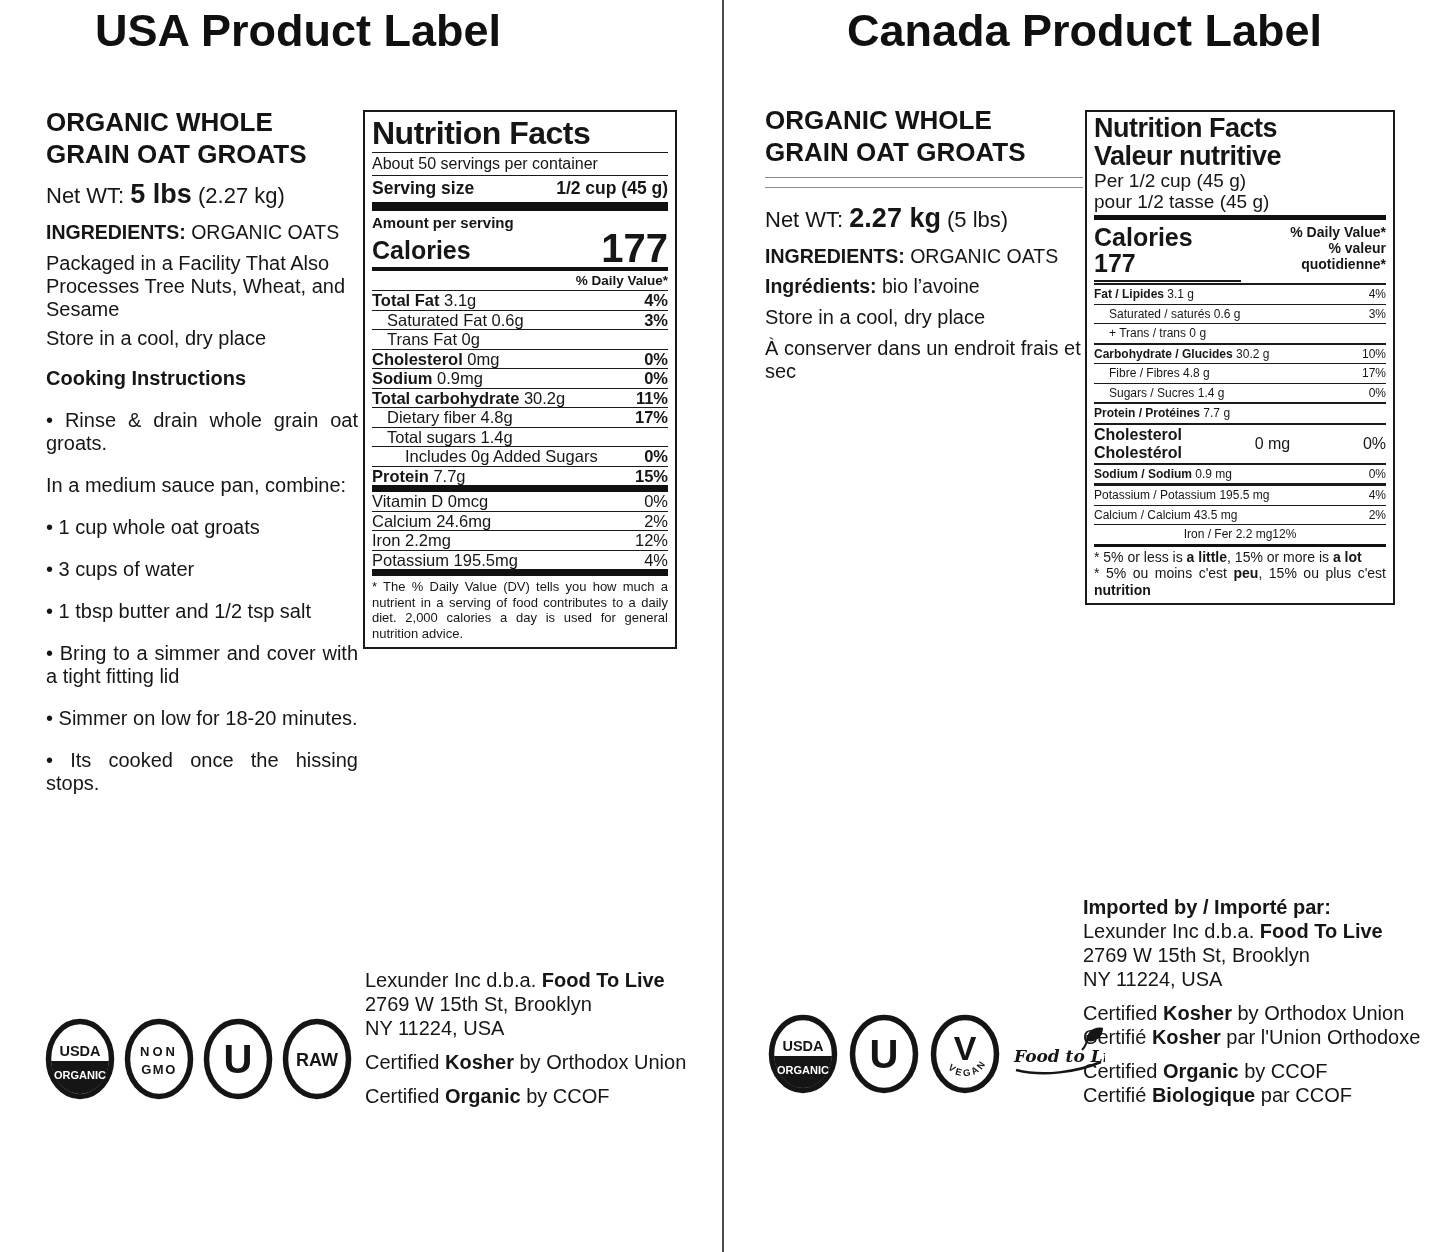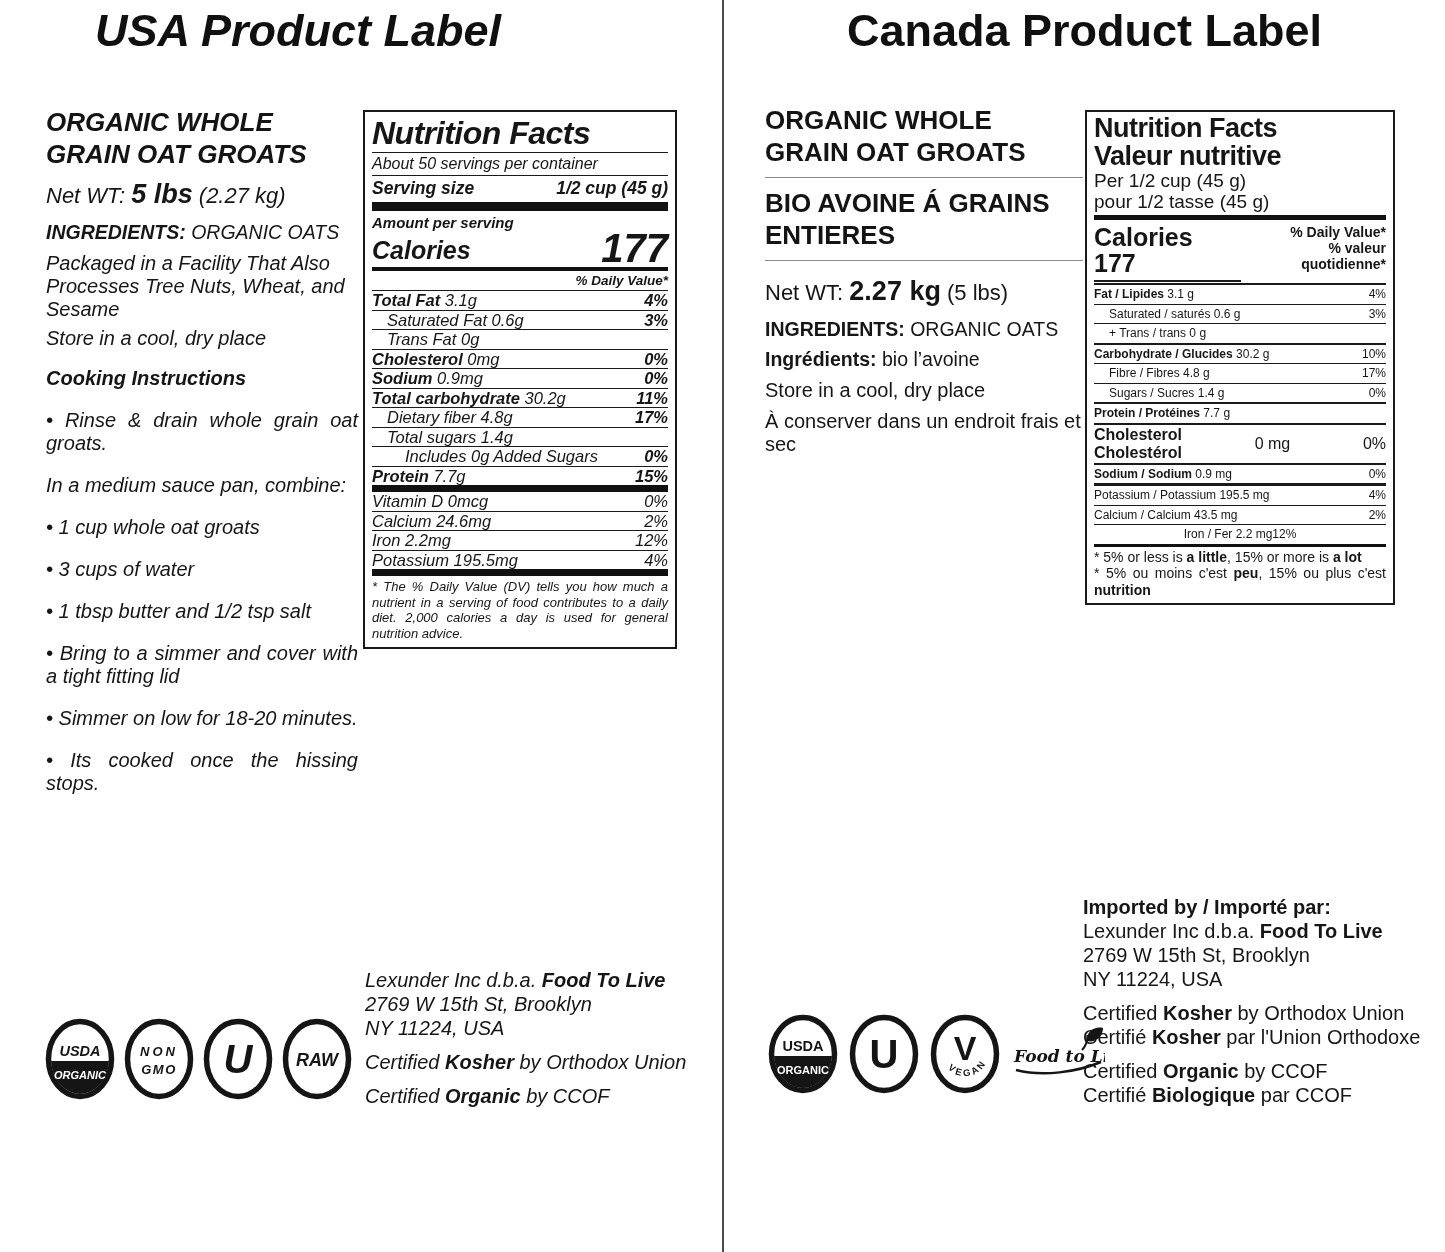--- a/index.html
+++ b/index.html
@@ -2,21 +2,21 @@
 <html><head>
 <meta charset="utf-8">
 <style>
   * { margin:0; padding:0; box-sizing:border-box; }
   html,body { background:#ffffff; }
   body {
     width:1445px; height:1252px; position:relative;
     font-family:"Liberation Sans", sans-serif; color:#161616;
   }
   .half { position:absolute; top:0; height:1252px; }
-  .usa-half { left:0; width:596px;font-style:italic; }
+  .usa-half { left:0; width:596px; }
   .ca-half  { left:724px; width:721px; }
   .vdivider { position:absolute; left:722px; top:0; width:2px; height:1252px; background:#4d4d4d; }
 
   .page-title { position:absolute; top:5px; left:0; width:100%; text-align:center;
     font-size:45px; font-weight:bold; color:#101010; }
 
   
   .leftcol { position:absolute; }
   .usa-half .leftcol { left:46px; top:106px; width:312px; }
   .ca-half  .leftcol { left:41px; top:104px; width:318px; }
@@ -236,24 +236,20 @@
 <div class="half ca-half">
 
   <div class="page-title">Canada Product Label</div>
 
   <div class="leftcol">
     <div class="prod-name">
       <div>ORGANIC WHOLE</div>
       <div>GRAIN OAT GROATS</div>
     </div>
     <hr class="sep-line">
-    <div class="prod-name">
-      <div>BIO AVOINE Á GRAINS</div>
-      <div>ENTIERES</div>
-    </div>
     <hr class="sep-line">
     <div class="netwt netwt-ca"><span>Net WT: </span><b>2.27 kg</b><span> (5 lbs)</span></div>
     <div class="ingr"><b>INGREDIENTS:</b><span> ORGANIC OATS</span></div>
     <div class="ingr fr-gap"><b>Ingrédients:</b><span> bio l’avoine</span></div>
     <div class="para">Store in a cool, dry place</div>
     <div class="para">À conserver dans un endroit frais et sec</div>
   </div>
 
   <div class="nfp-ca">
     <div class="nf-title-ca">Nutrition Facts</div>

